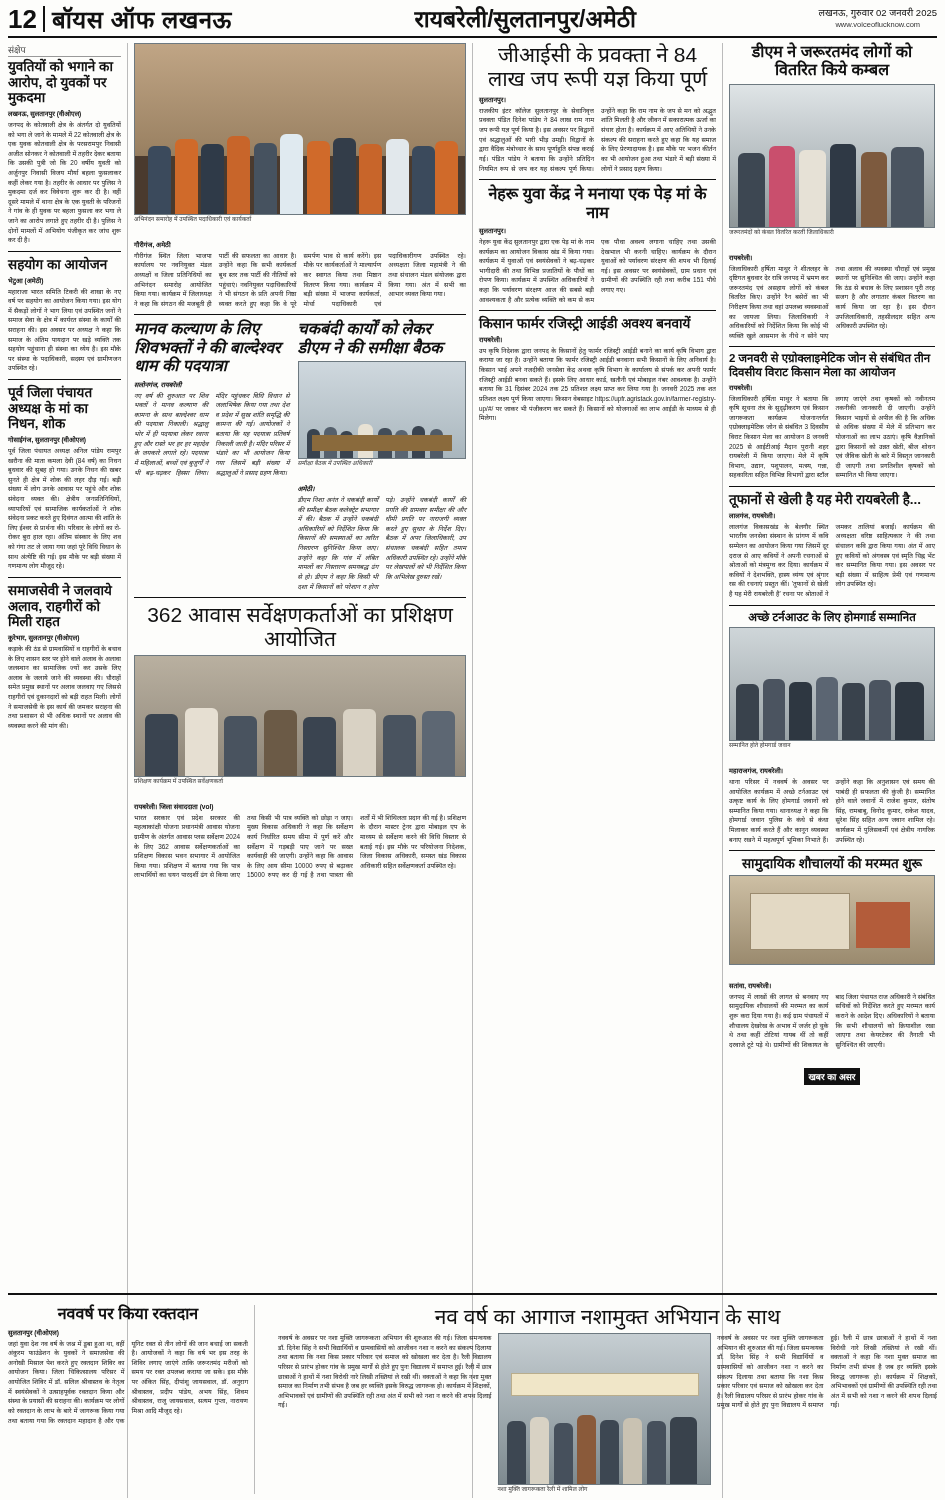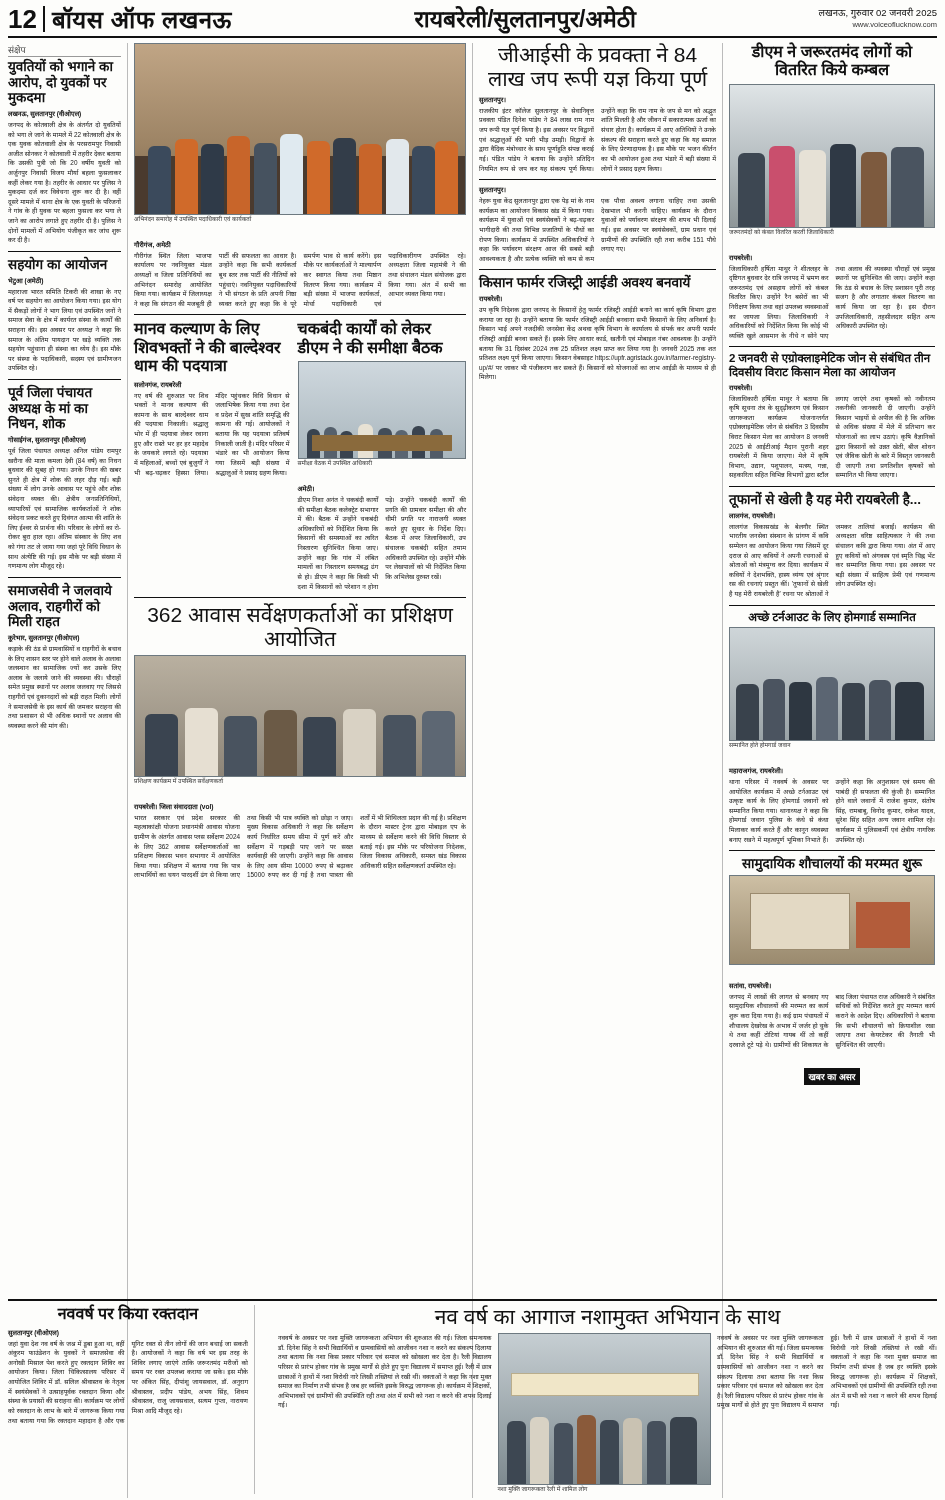--- a/index.html
+++ b/index.html
@@ -11,21 +11,21 @@
     overflow:hidden;
   }
   .page{width:945px;height:1500px;position:relative;box-sizing:border-box;padding:6px 8px 4px 8px;}
 
   
   .masthead{display:flex;align-items:flex-end;border-bottom:2px solid #111;padding-bottom:4px;}
   .pageno{font-size:26px;font-weight:bold;line-height:1;padding-right:6px;}
   .divider-v{width:2px;background:#111;height:26px;margin-right:7px;}
   .paper-name{font-size:24px;font-weight:bold;letter-spacing:.5px;line-height:1;}
   .mast-center{flex:1;text-align:center;font-size:23px;font-weight:bold;line-height:1;padding-bottom:1px;}
-  .mast-right{text-align:right;font-size:9px;line-height:1.35;padding-bottom:2px;}
+  .mast-right{text-align:center;font-size:9px;line-height:1.35;padding-bottom:2px;}
   .mast-right .d1{font-size:9.5px;}
   .mast-right .d2{font-size:7.5px;color:#333;}
 
   
   .cols{display:flex;gap:0;margin-top:5px;height:1455px;}
   .col{box-sizing:border-box;}
   .c1{width:120px;padding-right:6px;border-right:1px solid #bbb;}
   .c2{width:345px;padding:0 6px;border-right:1px solid #bbb;}
   .c3{width:250px;padding:0 6px;border-right:1px solid #bbb;}
   .c4{width:212px;padding-left:6px;}
@@ -115,21 +115,21 @@
         <div class="fig" style="left:84%;width:7%;height:40%;background:#3b4a5c;"></div>
         <div class="fig" style="left:91%;width:7%;height:43%;background:#d06a2a;"></div>
       </div>
       <div class="cap">अभिनंदन समारोह में उपस्थित पदाधिकारी एवं कार्यकर्ता</div>
 
       <div class="byline mt4">गौरीगंज, अमेठी</div>
       <div class="body-txt t4">गौरीगंज स्थित जिला भाजपा कार्यालय पर नवनियुक्त मंडल अध्यक्षों व जिला प्रतिनिधियों का अभिनंदन समारोह आयोजित किया गया। कार्यक्रम में जिलाध्यक्ष ने कहा कि संगठन की मजबूती ही पार्टी की सफलता का आधार है। उन्होंने कहा कि सभी कार्यकर्ता बूथ स्तर तक पार्टी की नीतियों को पहुंचाएं। नवनियुक्त पदाधिकारियों ने भी संगठन के प्रति अपनी निष्ठा व्यक्त करते हुए कहा कि वे पूरे समर्पण भाव से कार्य करेंगे। इस मौके पर कार्यकर्ताओं ने माल्यार्पण कर स्वागत किया तथा मिष्ठान वितरण किया गया। कार्यक्रम में बड़ी संख्या में भाजपा कार्यकर्ता, मोर्चा पदाधिकारी एवं पदाधिकारीगण उपस्थित रहे। अध्यक्षता जिला महामंत्री ने की तथा संचालन मंडल संयोजक द्वारा किया गया। अंत में सभी का आभार व्यक्त किया गया।</div>
 
       <div class="rule"></div>
 
-      <div style="display:flex;gap:8px;">
+      <div style="display:flex;gap:8px;font-style:italic;">
         <div style="width:48%;">
           <h3 class="hl">मानव कल्याण के लिए शिवभक्तों ने की बाल्देश्वर धाम की पदयात्रा</h3>
           <div class="byline">सलोनगंज, रायबरेली</div>
           <div class="body-txt t2">नए वर्ष की शुरुआत पर शिव भक्तों ने मानव कल्याण की कामना के साथ बाल्देश्वर धाम की पदयात्रा निकाली। श्रद्धालु भोर में ही पदयात्रा लेकर रवाना हुए और रास्ते भर हर हर महादेव के जयकारे लगाते रहे। पदयात्रा में महिलाओं, बच्चों एवं बुजुर्गों ने भी बढ़-चढ़कर हिस्सा लिया। मंदिर पहुंचकर विधि विधान से जलाभिषेक किया गया तथा देश व प्रदेश में सुख शांति समृद्धि की कामना की गई। आयोजकों ने बताया कि यह पदयात्रा प्रतिवर्ष निकाली जाती है। मंदिर परिसर में भंडारे का भी आयोजन किया गया जिसमें बड़ी संख्या में श्रद्धालुओं ने प्रसाद ग्रहण किया।</div>
         </div>
         <div style="width:52%;">
           <h3 class="hl">चकबंदी कार्यों को लेकर डीएम ने की समीक्षा बैठक</h3>
           <div class="photo" style="height:96px;">
             <div class="sky" style="background:linear-gradient(180deg,#cfd8de 0%,#a9b6bd 100%);"></div>
             <div class="fig" style="left:5%;width:8%;height:30%;background:#39434f;"></div>
@@ -167,20 +167,21 @@
       <div class="body-txt t3">भारत सरकार एवं प्रदेश सरकार की महत्वाकांक्षी योजना प्रधानमंत्री आवास योजना ग्रामीण के अंतर्गत आवास प्लस सर्वेक्षण 2024 के लिए 362 आवास सर्वेक्षणकर्ताओं का प्रशिक्षण विकास भवन सभागार में आयोजित किया गया। प्रशिक्षण में बताया गया कि पात्र लाभार्थियों का चयन पारदर्शी ढंग से किया जाए तथा किसी भी पात्र व्यक्ति को छोड़ा न जाए। मुख्य विकास अधिकारी ने कहा कि सर्वेक्षण कार्य निर्धारित समय सीमा में पूर्ण करें और सर्वेक्षण में गड़बड़ी पाए जाने पर सख्त कार्यवाही की जाएगी। उन्होंने कहा कि आवास के लिए आय सीमा 10000 रुपए से बढ़ाकर 15000 रुपए कर दी गई है तथा पात्रता की शर्तों में भी शिथिलता प्रदान की गई है। प्रशिक्षण के दौरान मास्टर ट्रेनर द्वारा मोबाइल एप के माध्यम से सर्वेक्षण करने की विधि विस्तार से बताई गई। इस मौके पर परियोजना निदेशक, जिला विकास अधिकारी, समस्त खंड विकास अधिकारी सहित सर्वेक्षणकर्ता उपस्थित रहे।</div>
     </div>
 
     <div class="col c3">
       <h2 class="hl center">जीआईसी के प्रवक्ता ने 84 लाख जप रूपी यज्ञ किया पूर्ण</h2>
       <div class="byline">सुलतानपुर।</div>
       <div class="body-txt t2">राजकीय इंटर कॉलेज सुलतानपुर के सेवानिवृत्त प्रवक्ता पंडित दिनेश पांडेय ने 84 लाख राम नाम जप रूपी यज्ञ पूर्ण किया है। इस अवसर पर विद्वानों एवं श्रद्धालुओं की भारी भीड़ उमड़ी। विद्वानों के द्वारा वैदिक मंत्रोच्चार के साथ पूर्णाहुति संपन्न कराई गई। पंडित पांडेय ने बताया कि उन्होंने प्रतिदिन नियमित रूप से जप कर यह संकल्प पूर्ण किया। उन्होंने कहा कि राम नाम के जप से मन को अद्भुत शांति मिलती है और जीवन में सकारात्मक ऊर्जा का संचार होता है। कार्यक्रम में आए अतिथियों ने उनके संकल्प की सराहना करते हुए कहा कि यह समाज के लिए प्रेरणादायक है। इस मौके पर भजन कीर्तन का भी आयोजन हुआ तथा भंडारे में बड़ी संख्या में लोगों ने प्रसाद ग्रहण किया।</div>
 
       <div class="rule"></div>
 
+      <h3 class="hl center">नेहरू युवा केंद्र ने मनाया एक पेड़ मां के नाम</h3>
       <div class="byline">सुलतानपुर।</div>
       <div class="body-txt t2">नेहरू युवा केंद्र सुलतानपुर द्वारा एक पेड़ मां के नाम कार्यक्रम का आयोजन विकास खंड में किया गया। कार्यक्रम में युवाओं एवं स्वयंसेवकों ने बढ़-चढ़कर भागीदारी की तथा विभिन्न प्रजातियों के पौधों का रोपण किया। कार्यक्रम में उपस्थित अधिकारियों ने कहा कि पर्यावरण संरक्षण आज की सबसे बड़ी आवश्यकता है और प्रत्येक व्यक्ति को कम से कम एक पौधा अवश्य लगाना चाहिए तथा उसकी देखभाल भी करनी चाहिए। कार्यक्रम के दौरान युवाओं को पर्यावरण संरक्षण की शपथ भी दिलाई गई। इस अवसर पर स्वयंसेवकों, ग्राम प्रधान एवं ग्रामीणों की उपस्थिति रही तथा करीब 151 पौधे लगाए गए।</div>
 
       <div class="rule"></div>
 
       <h4 class="hl">किसान फार्मर रजिस्ट्री आईडी अवश्य बनवायें</h4>
       <div class="byline">रायबरेली।</div>
       <div class="body-txt">उप कृषि निदेशक द्वारा जनपद के किसानों हेतु फार्मर रजिस्ट्री आईडी बनाने का कार्य कृषि विभाग द्वारा कराया जा रहा है। उन्होंने बताया कि फार्मर रजिस्ट्री आईडी बनवाना सभी किसानों के लिए अनिवार्य है। किसान भाई अपने नजदीकी जनसेवा केंद्र अथवा कृषि विभाग के कार्यालय से संपर्क कर अपनी फार्मर रजिस्ट्री आईडी बनवा सकते हैं। इसके लिए आधार कार्ड, खतौनी एवं मोबाइल नंबर आवश्यक है। उन्होंने बताया कि 31 दिसंबर 2024 तक 25 प्रतिशत लक्ष्य प्राप्त कर लिया गया है। जनवरी 2025 तक शत प्रतिशत लक्ष्य पूर्ण किया जाएगा। किसान वेबसाइट https://upfr.agristack.gov.in/farmer-registry-up/#/ पर जाकर भी पंजीकरण कर सकते हैं। किसानों को योजनाओं का लाभ आईडी के माध्यम से ही मिलेगा।</div>
     </div>
 
@@ -235,21 +236,21 @@
         <div class="warm" style="background:linear-gradient(180deg,#cdbfa4 0%,#9a8a6e 100%);"></div>
         <div style="position:absolute;left:10%;top:20%;width:48%;height:62%;background:#e3d9c4;border:1px solid #9a8a6e;"></div>
         <div style="position:absolute;left:62%;top:30%;width:26%;height:52%;background:#b35c3a;"></div>
       </div>
       <div class="byline mt4">सतांवा, रायबरेली।</div>
       <div class="body-txt t2">जनपद में लाखों की लागत से बनवाए गए सामुदायिक शौचालयों की मरम्मत का कार्य शुरू करा दिया गया है। कई ग्राम पंचायतों में शौचालय देखरेख के अभाव में जर्जर हो चुके थे तथा कहीं टोटियां गायब थीं तो कहीं दरवाजे टूटे पड़े थे। ग्रामीणों की शिकायत के बाद जिला पंचायत राज अधिकारी ने संबंधित सचिवों को निर्देशित करते हुए मरम्मत कार्य कराने के आदेश दिए। अधिकारियों ने बताया कि सभी शौचालयों को क्रियाशील रखा जाएगा तथा केयरटेकर की तैनाती भी सुनिश्चित की जाएगी।</div>
       <div class="center mt4"><span class="darkbar">खबर का असर</span></div>
     </div>
   </div>
 
-  <div style="position:absolute;left:8px;right:8px;bottom:6px;border-top:2px solid #111;padding-top:4px;display:flex;gap:23px;">
+  <div style="position:absolute;left:8px;right:8px;bottom:6px;border-top:2px solid #111;padding-top:10px;display:flex;gap:23px;">
     <div style="width:240px;border-right:1px solid #bbb;padding-right:6px;">
       <h3 class="hl center">नववर्ष पर किया रक्तदान</h3>
       <div class="byline">सुलतानपुर (वीओएल)</div>
       <div class="body-txt t2">जहां युवा देश नव वर्ष के जश्न में डूबा हुआ था, वहीं अंकुरम फाउंडेशन के युवकों ने समाजसेवा की अनोखी मिसाल पेश करते हुए रक्तदान शिविर का आयोजन किया। जिला चिकित्सालय परिसर में आयोजित शिविर में डॉ. सलिल श्रीवास्तव के नेतृत्व में स्वयंसेवकों ने उत्साहपूर्वक रक्तदान किया और संस्था के प्रयासों की सराहना की। कार्यक्रम पर लोगों को रक्तदान के लाभ के बारे में जागरूक किया गया तथा बताया गया कि रक्तदान महादान है और एक यूनिट रक्त से तीन लोगों की जान बचाई जा सकती है। आयोजकों ने कहा कि वर्ष भर इस तरह के शिविर लगाए जाएंगे ताकि जरूरतमंद मरीजों को समय पर रक्त उपलब्ध कराया जा सके। इस मौके पर अंकित सिंह, दीपांशु जायसवाल, डॉ. अनुराग श्रीवास्तव, प्रदीप पांडेय, अभय सिंह, शिवम श्रीवास्तव, राजू जायसवाल, सत्यम गुप्ता, नारायण मिश्रा आदि मौजूद रहे।</div>
     </div>
     <div style="flex:1;">
       <h2 class="hl center">नव वर्ष का आगाज नशामुक्त अभियान के साथ</h2>
       <div style="display:flex;gap:6px;">
         <div style="width:33%;">
           <div class="body-txt">नववर्ष के अवसर पर नशा मुक्ति जागरूकता अभियान की शुरुआत की गई। जिला समन्वयक डॉ. दिनेश सिंह ने सभी विद्यार्थियों व ग्रामवासियों को आजीवन नशा न करने का संकल्प दिलाया तथा बताया कि नशा किस प्रकार परिवार एवं समाज को खोखला कर देता है। रैली विद्यालय परिसर से प्रारंभ होकर गांव के प्रमुख मार्गों से होते हुए पुनः विद्यालय में समाप्त हुई। रैली में छात्र छात्राओं ने हाथों में नशा विरोधी नारे लिखी तख्तियां ले रखी थीं। वक्ताओं ने कहा कि नशा मुक्त समाज का निर्माण तभी संभव है जब हर व्यक्ति इसके विरुद्ध जागरूक हो। कार्यक्रम में शिक्षकों, अभिभावकों एवं ग्रामीणों की उपस्थिति रही तथा अंत में सभी को नशा न करने की शपथ दिलाई गई।</div>

